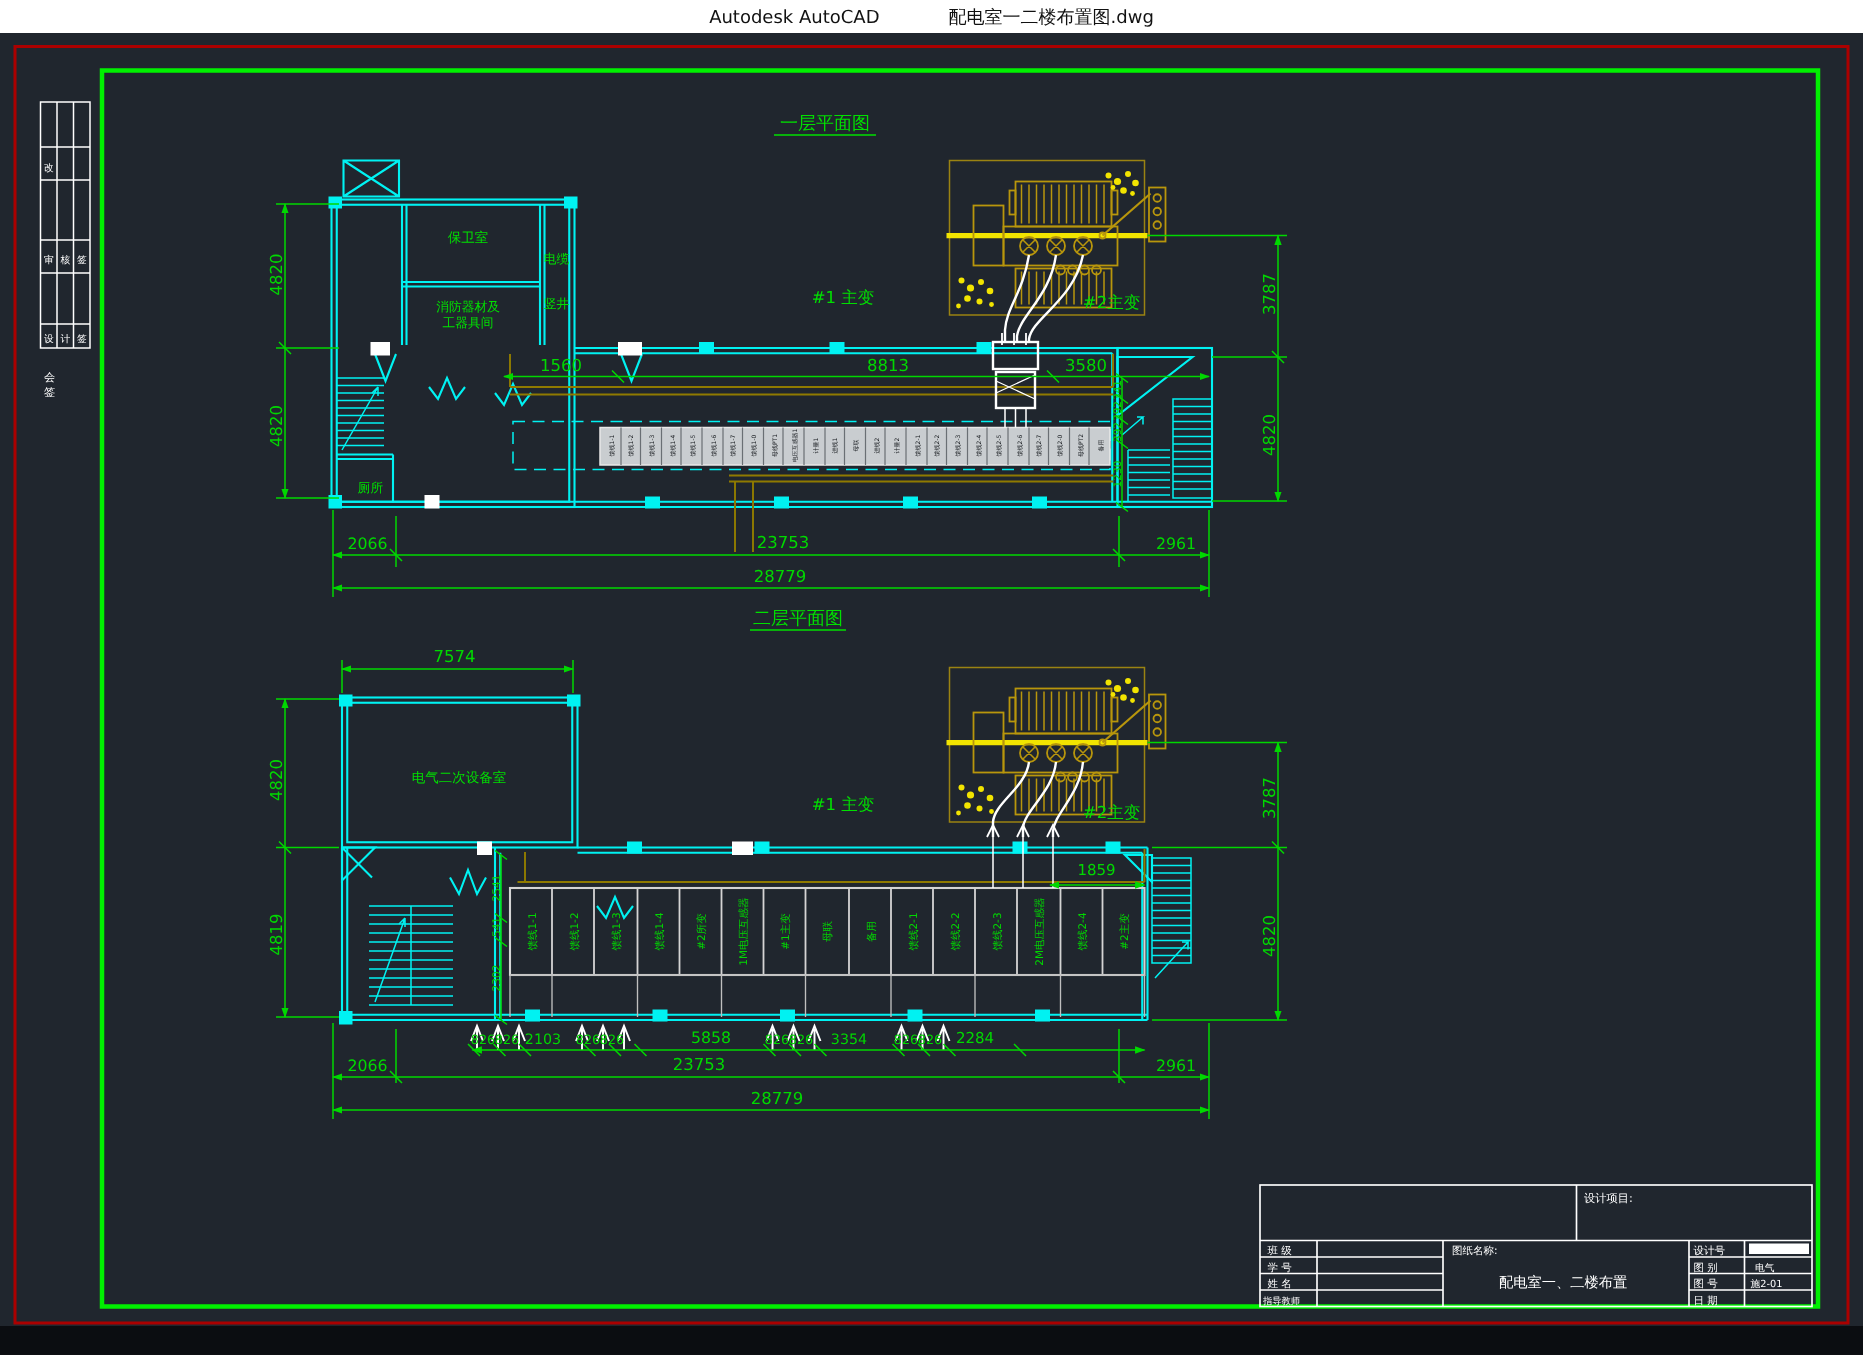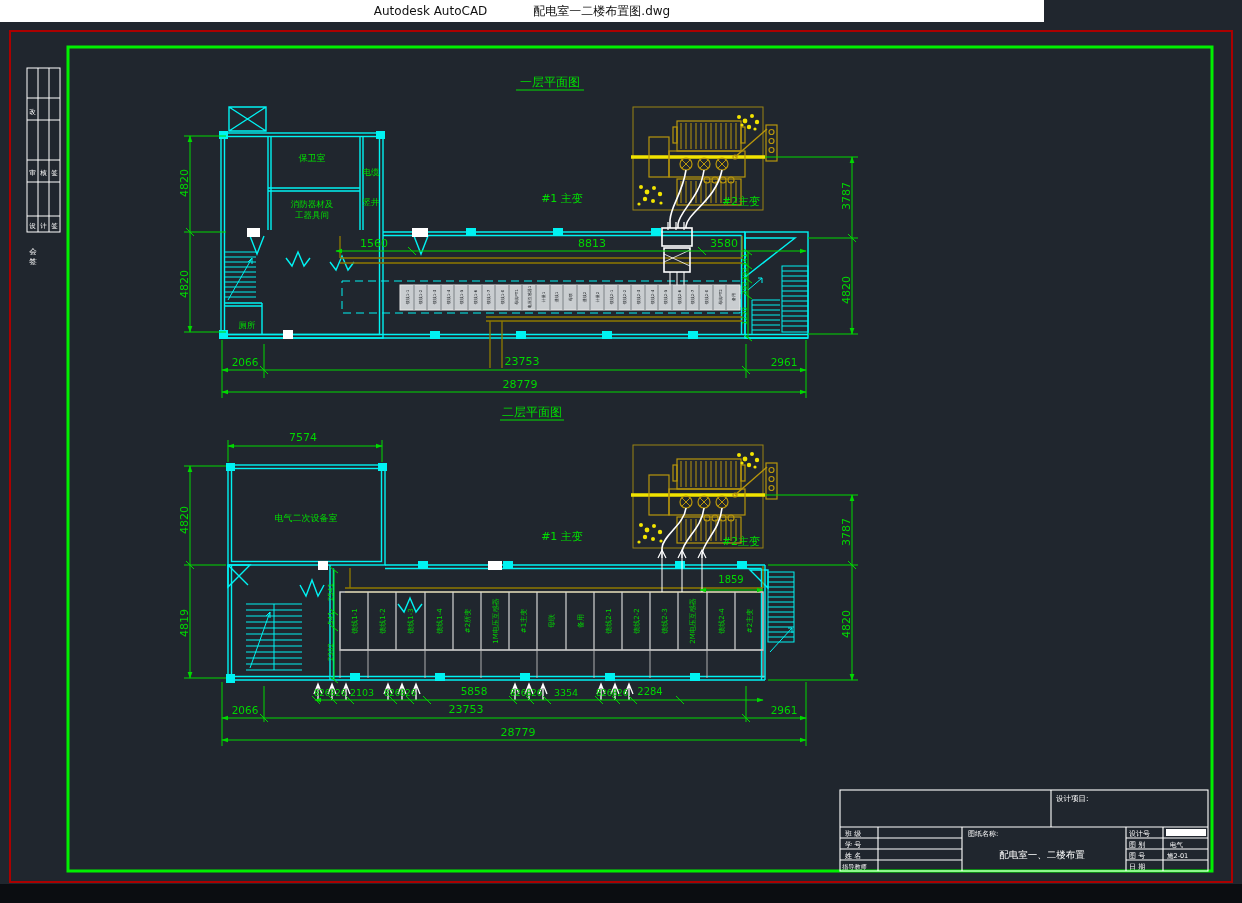--- a/index.html
+++ b/index.html
@@ -1,18 +1,18 @@
 <!DOCTYPE html>
 <html><head>
 <meta charset="utf-8">
 <style>
   html,body{margin:0;padding:0;background:#000;}
   #app{position:relative;width:1242px;height:903px;overflow:hidden;background:#20262e;
        font-family:"DejaVu Sans",sans-serif;}
-  #titlebar{position:absolute;left:0;top:0;width:1044px;height:22px;background:#ffffff;
+  #titlebar{position:absolute;left:0;top:0;width:1242px;height:22px;background:#ffffff;
             display:flex;align-items:center;justify-content:center;gap:46px;
             font-size:12px;color:#111;}
   #cad{position:absolute;left:0;top:22px;}
   svg text{font-family:"DejaVu Sans",sans-serif;}
 </style>
 </head>
 <body>
 <div id="app">
 
 <div id="titlebar">

